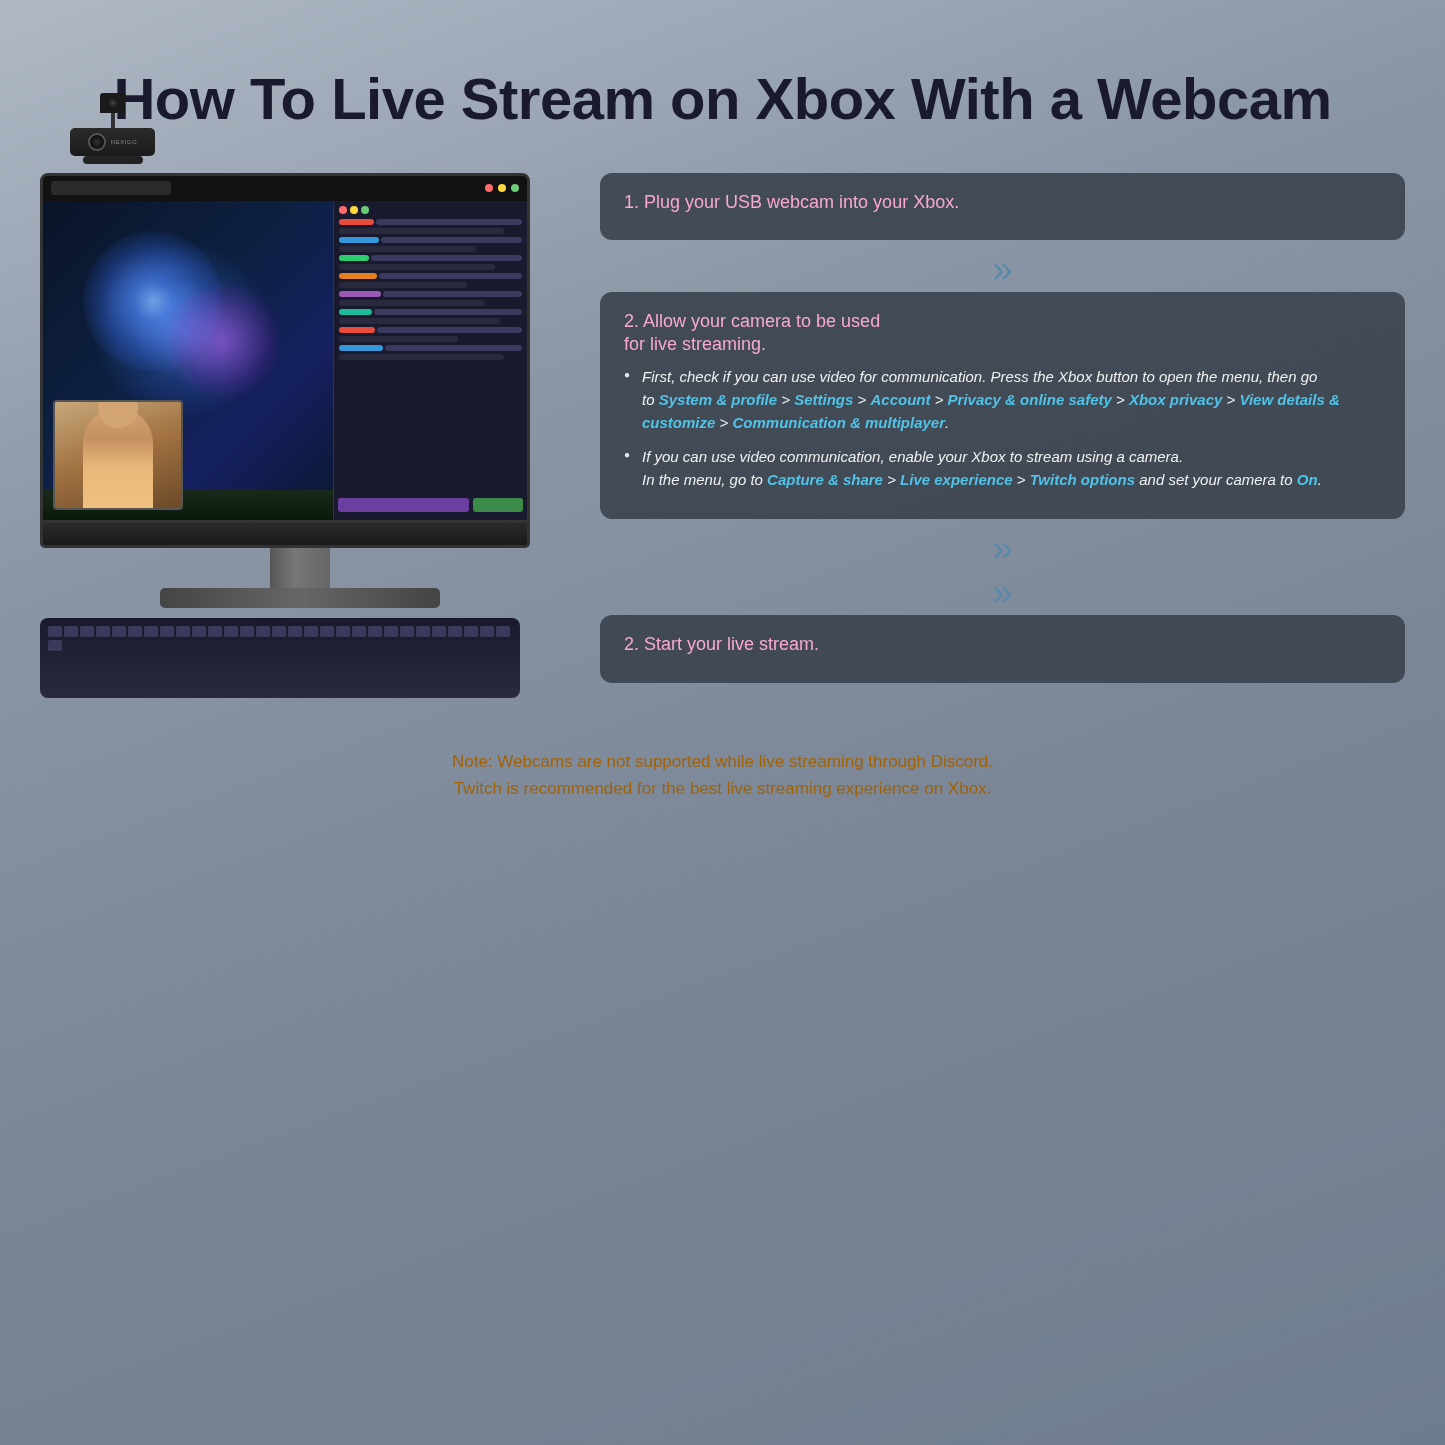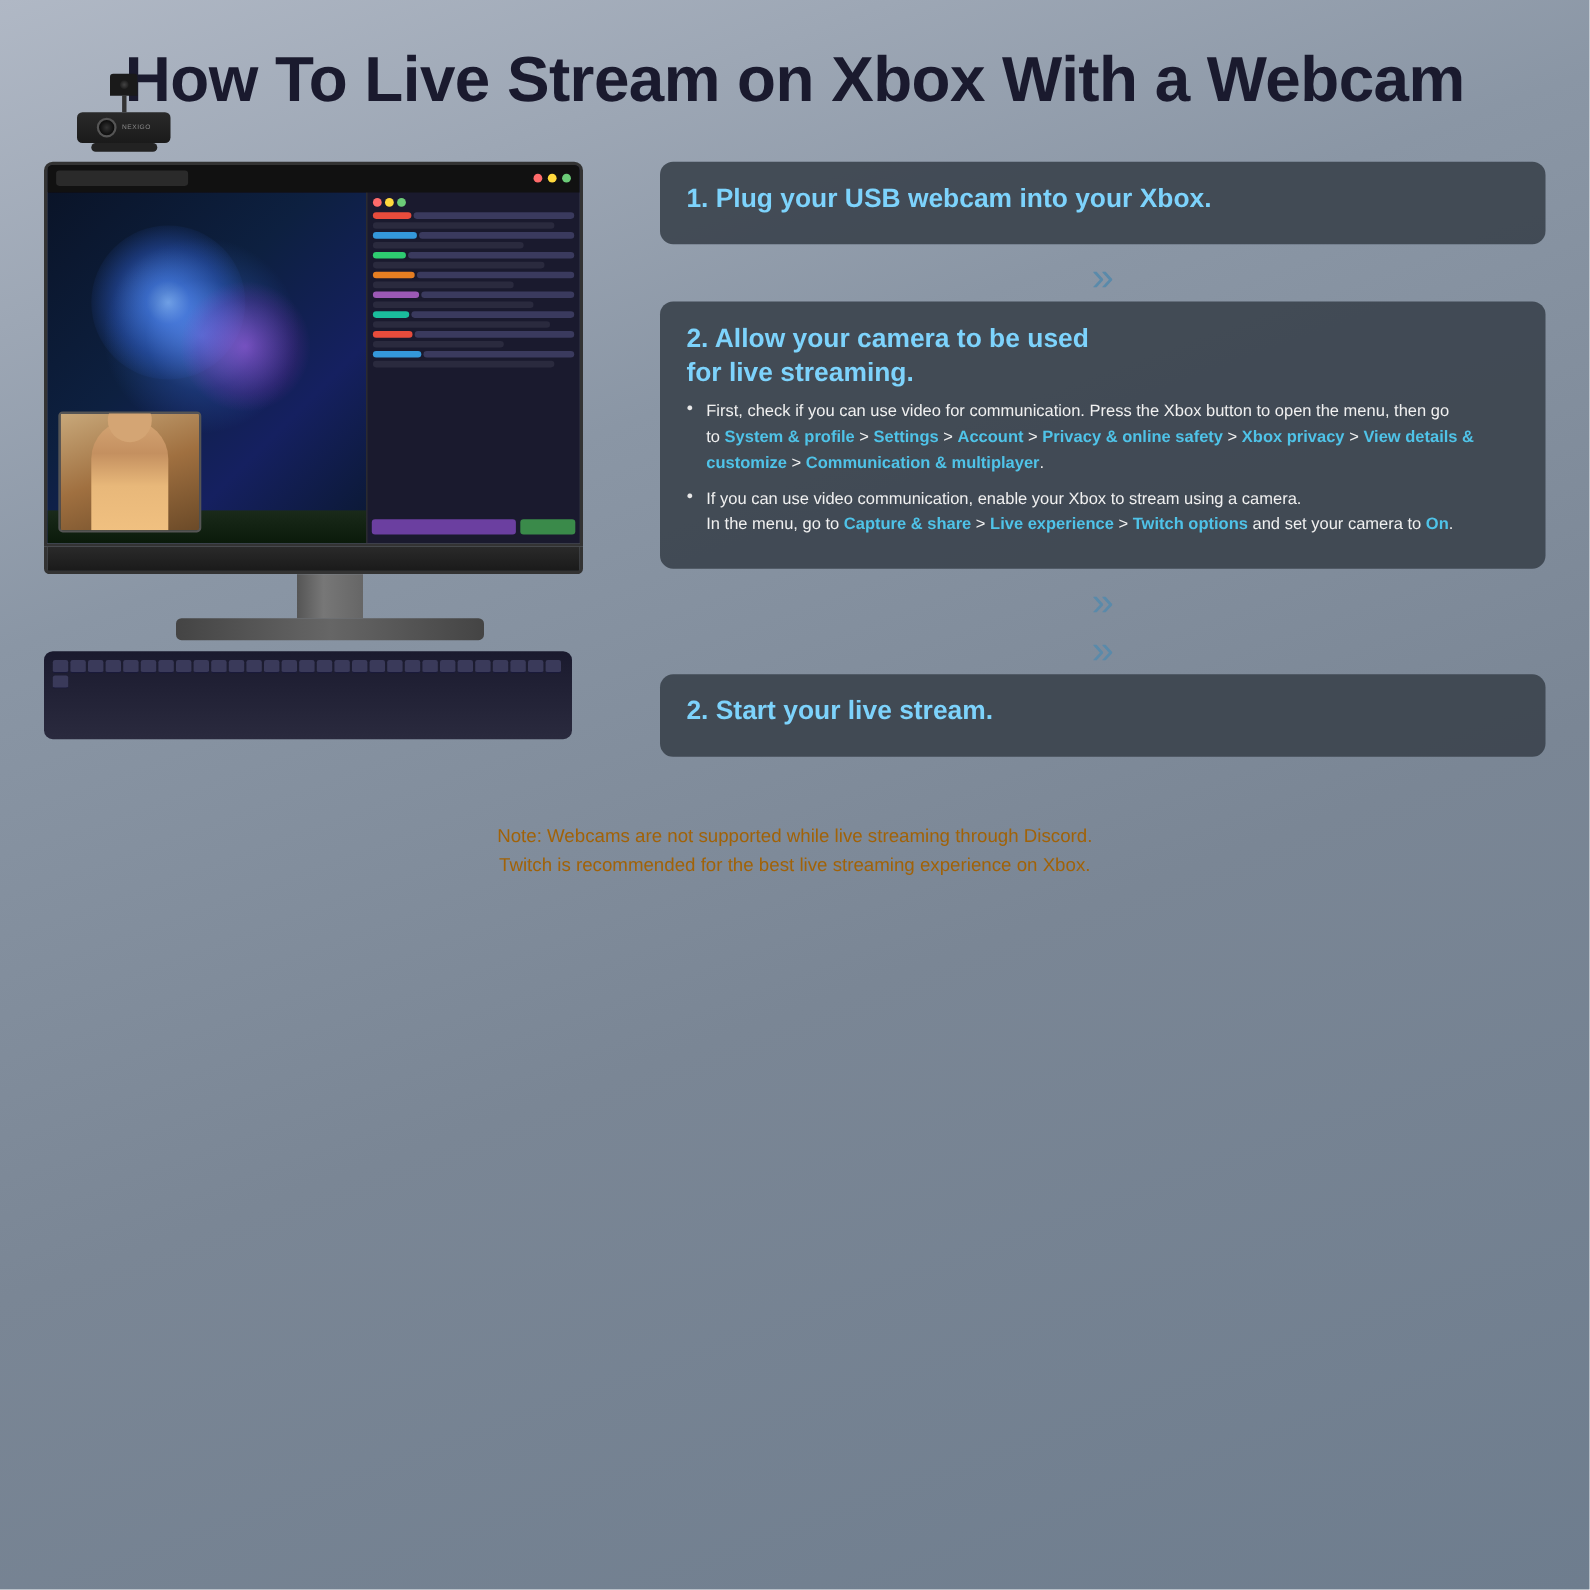--- a/index.html
+++ b/index.html
@@ -14,20 +14,21 @@
     }
 
     .main-title {
       text-align: center;
       font-size: 58px;
       font-weight: 900;
       color: #1a1a2e;
       padding: 40px 60px 30px;
       line-height: 1.15;
       letter-spacing: -0.5px;
+      margin-top: 26px;
     }
 
     .content-area {
       display: flex;
       flex-direction: row;
       padding: 0 40px;
       gap: 40px;
       margin-top: 10px;
     }
 
@@ -239,38 +240,39 @@
 
     .step-card {
       background: rgba(60, 68, 78, 0.92);
       border-radius: 12px;
       padding: 18px 24px;
       margin-bottom: 8px;
       color: #f0f0f0;
     }
 
     .step-title {
-      font-size: 24px;
-      font-weight: 700;
-      color: #7dd3fc;
+      font-size: 18px;
+      font-weight: 400;
+      color: #f9a8d4;
       margin-bottom: 8px;
       line-height: 1.3;
     }
 
     .bullet-list {
       list-style: none;
       padding: 0;
     }
 
     .bullet-list li {
       position: relative;
       padding-left: 18px;
       margin-bottom: 10px;
       font-size: 15px;
       line-height: 1.55;
+      font-style: italic;
     }
 
     .bullet-list li::before {
       content: '●';
       position: absolute;
       left: 0;
       top: 0;
       color: #e8e8e8;
       font-size: 10px;
       line-height: 2;

